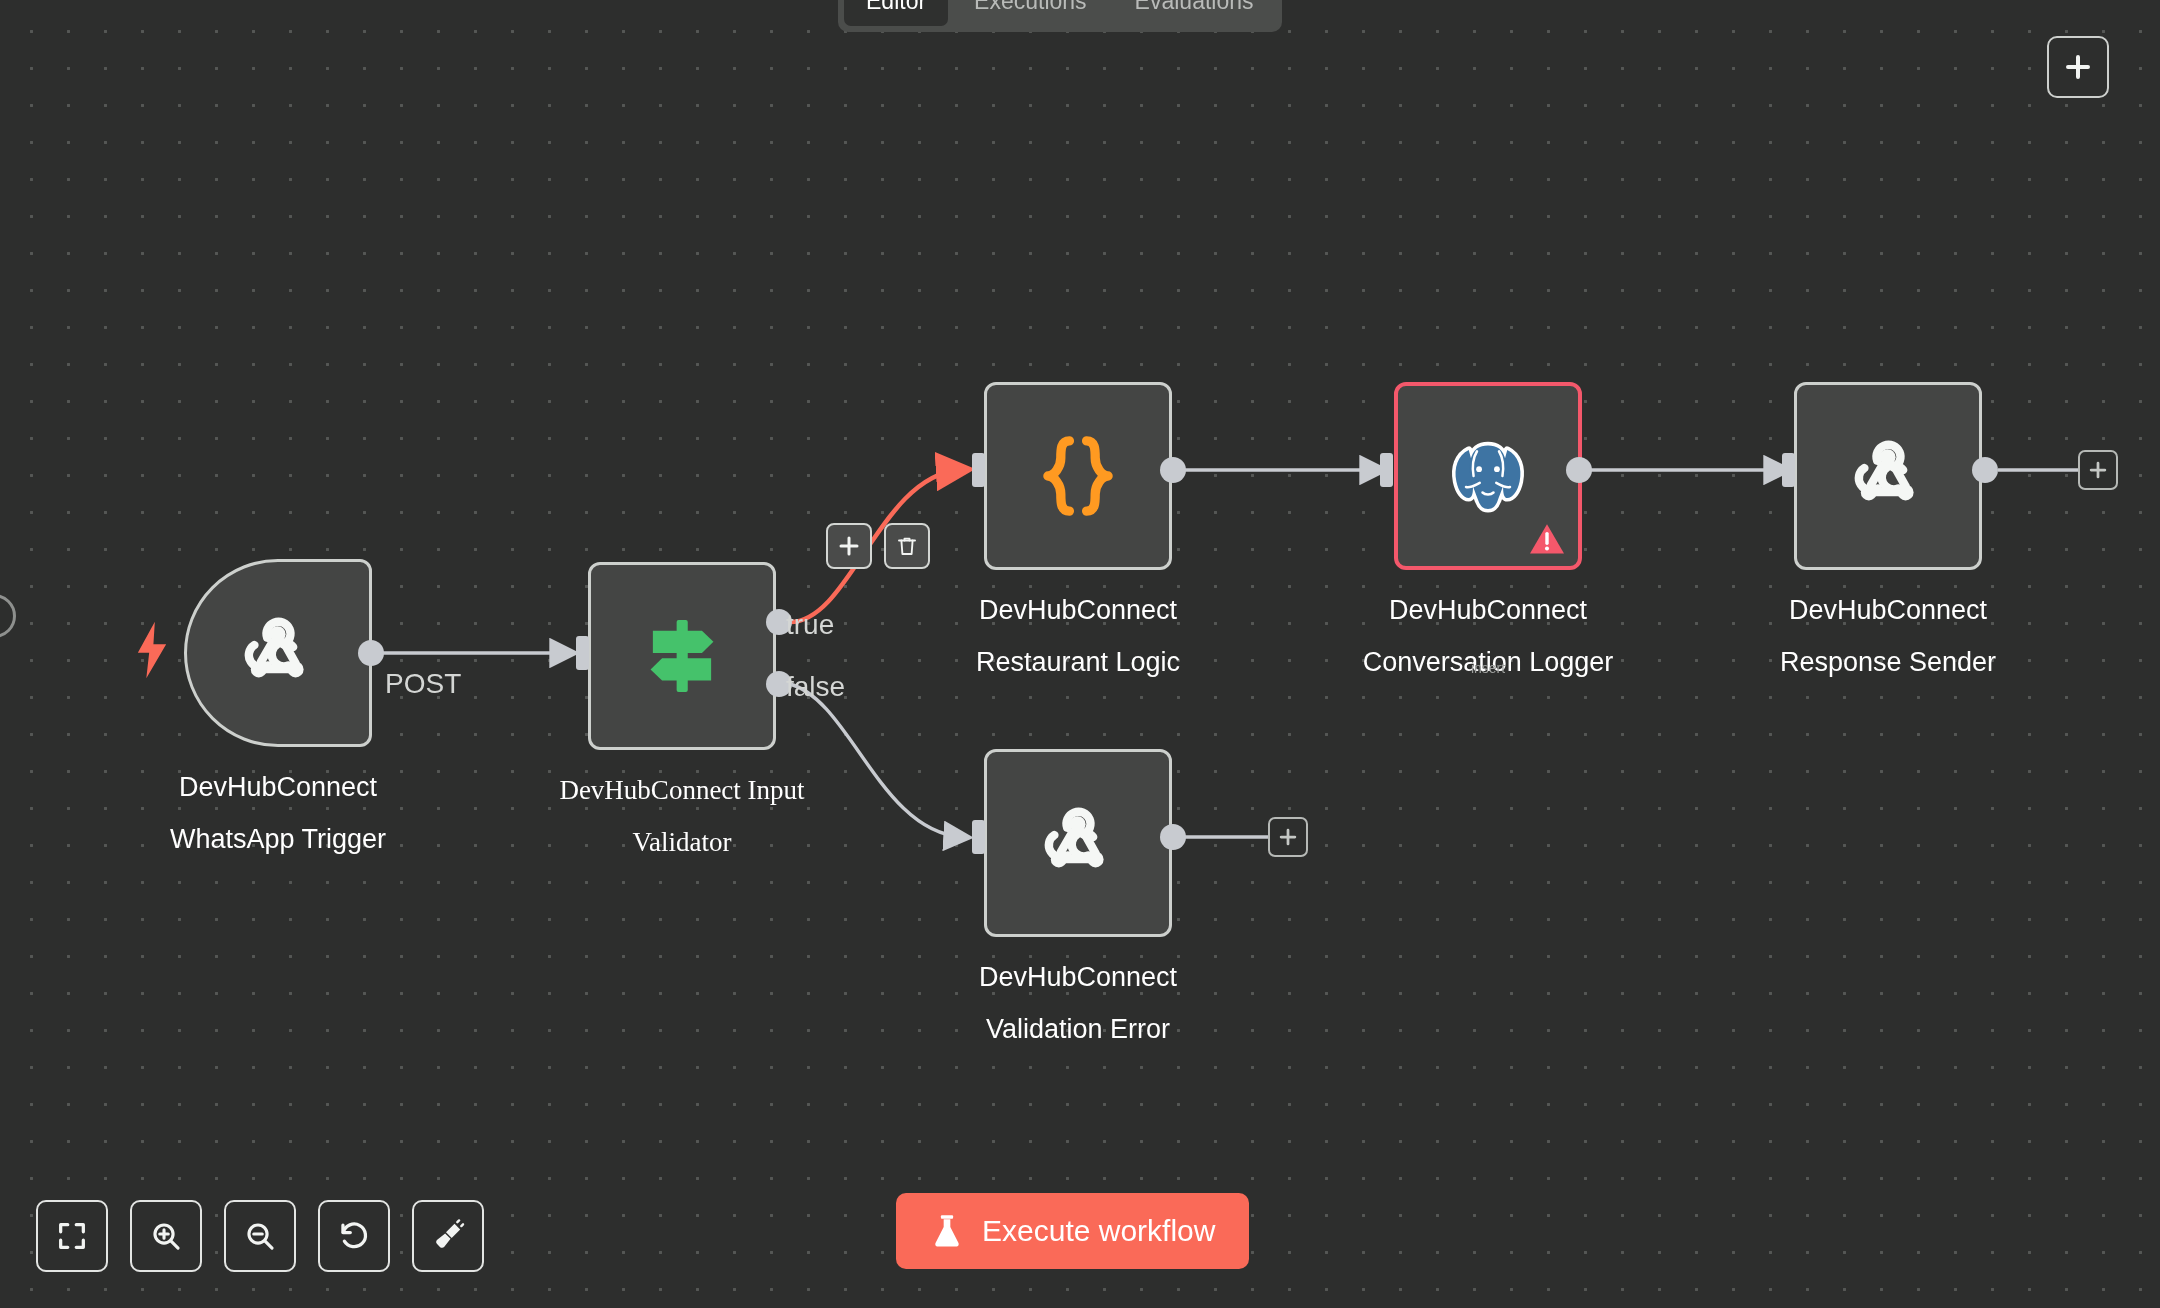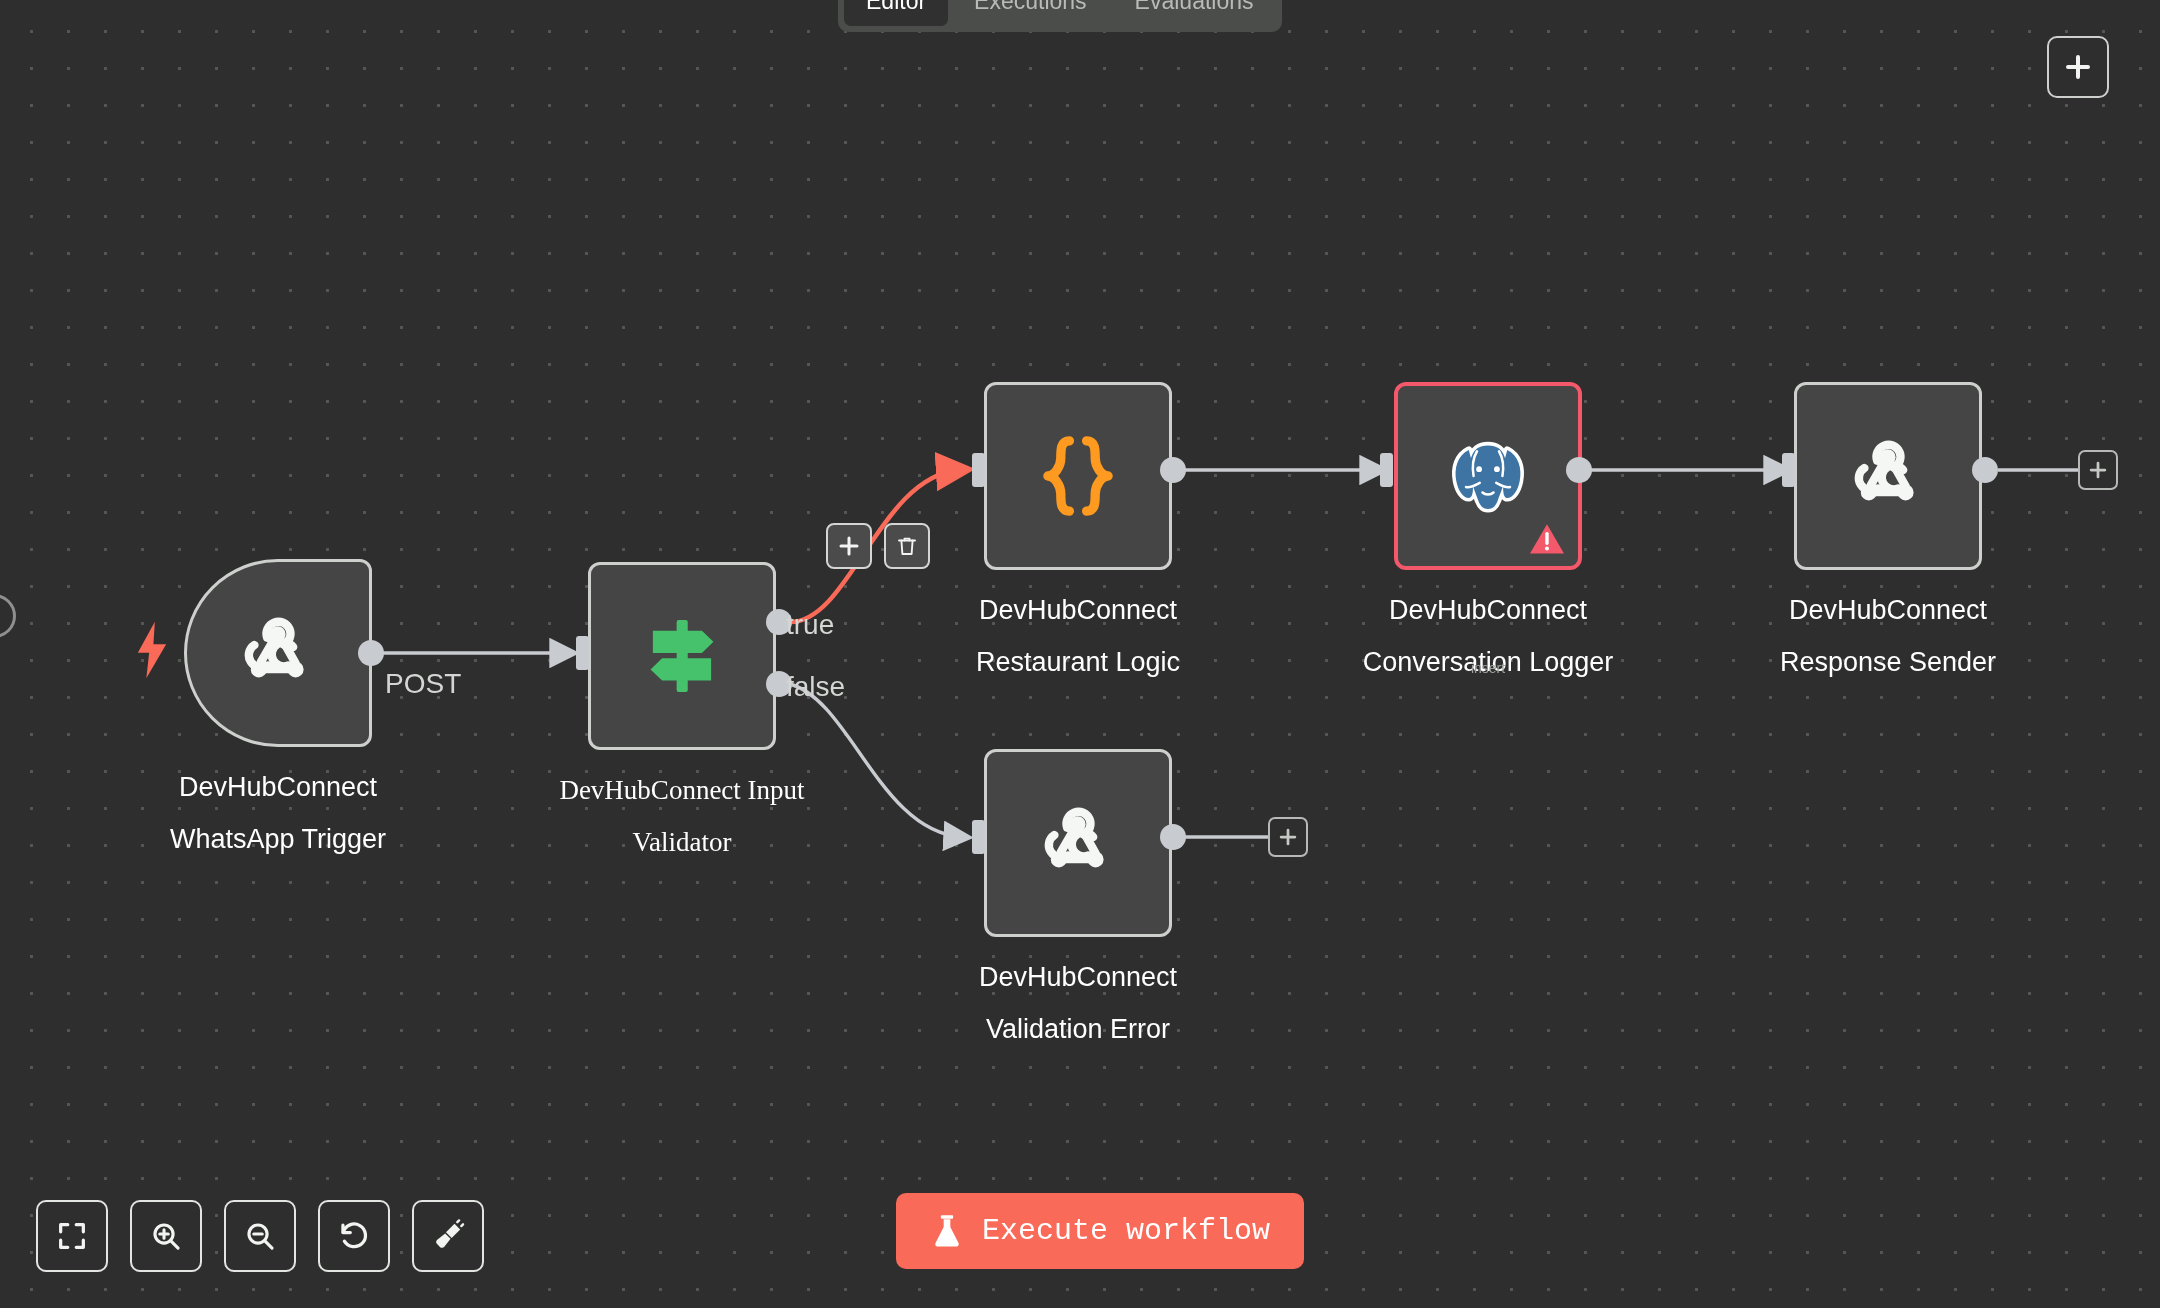--- a/index.html
+++ b/index.html
@@ -184,21 +184,21 @@
     position: absolute;
     left: 896px; bottom: 39px;
     height: 76px;
     padding: 8px 34px;
     background: #fa6a58;
     border: none;
     border-radius: 10px;
     display: flex; align-items: center; gap: 18px;
     color: #ffffff;
     font-size: 30px;
-    font-family: Liberation Mono, monospace;
+    font-family: Liberation Sans, sans-serif;
     z-index: 30;
   }
 
   
   #left-edge-stub {
     position: absolute;
     left: -28px; top: 594px;
     width: 44px; height: 44px;
     border: 3px solid #8e908e;
     border-radius: 50%;

